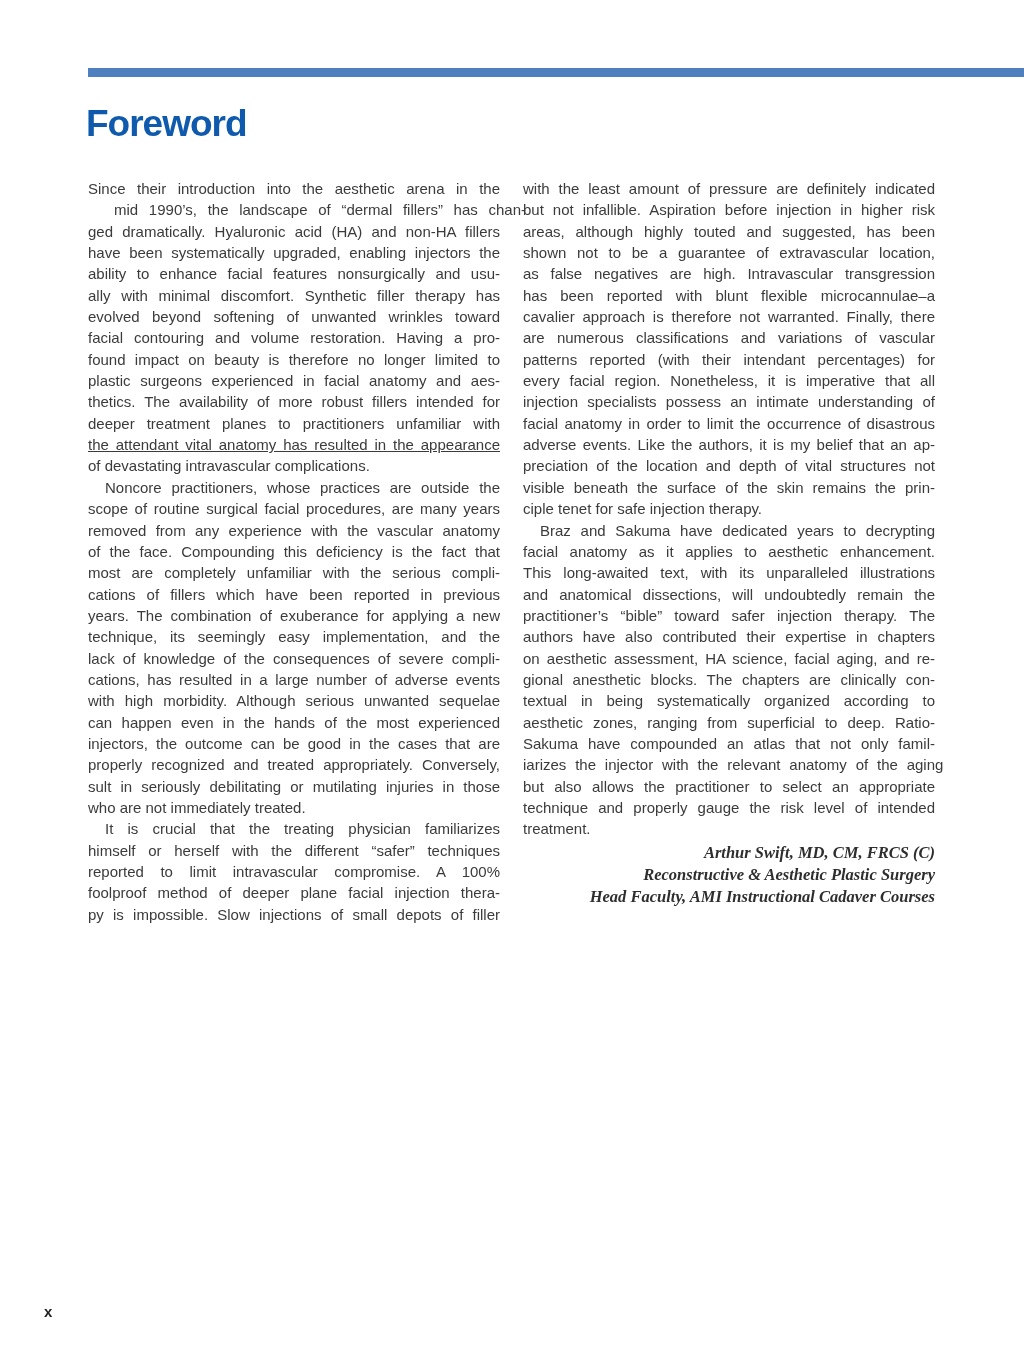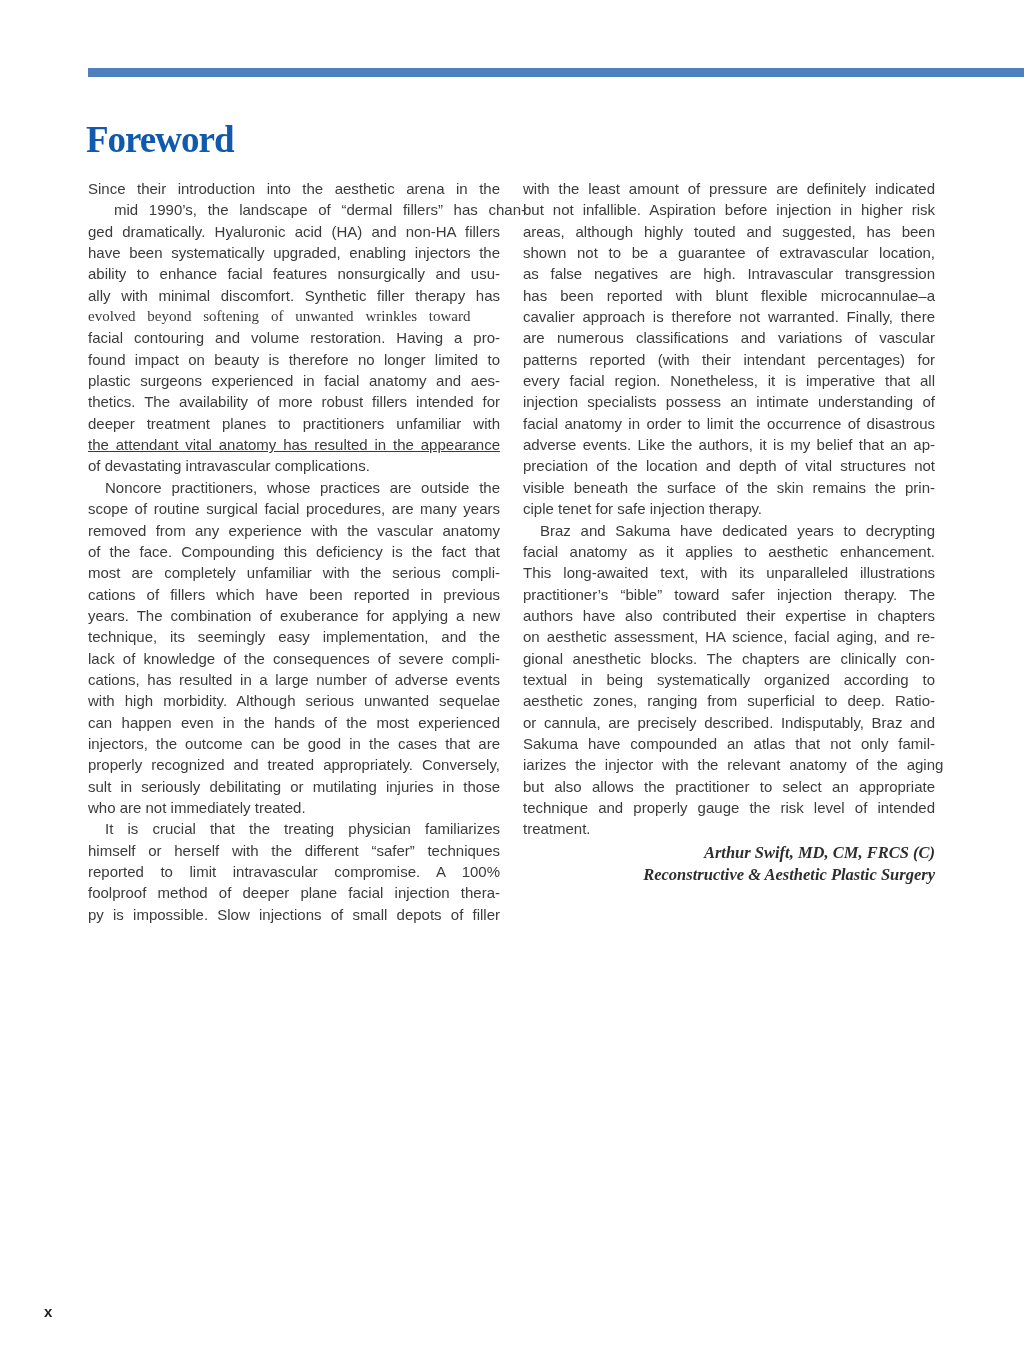--- a/index.html
+++ b/index.html
@@ -15,27 +15,26 @@
     position: absolute;
     left: 88px;
     top: 68px;
     width: 936px;
     height: 9px;
     background: #4e80bf;
   }
   .page-title {
     position: absolute;
     left: 86px;
-    top: 96px;
+    top: 80px;
     font-size: 37px;
     line-height: 37px;
     font-weight: bold;
     letter-spacing: -1px;
     color: #0f5aad;
-    font-family: Liberation Serif, serif;
   }
   .columns {
     position: absolute;
     left: 88px;
     top: 178px;
     width: 847px;
     display: flex;
     gap: 23px;
   }
   .column {
@@ -80,21 +79,21 @@
 
   <div class="columns">
     <div class="column">
         <div class="para">
           <div class="line" style="word-spacing: 7.30469px;"><span>Since their introduction into the aesthetic arena in the</span></div>
           <div class="line" style="word-spacing: 6.51172px; margin-left: 26px;"><span>mid 1990’s, the landscape of “dermal fillers” has chan-</span></div>
           <div class="line" style="word-spacing: 5.06473px;"><span>ged dramatically. Hyaluronic acid (HA) and non-HA fillers</span></div>
           <div class="line" style="word-spacing: 4.45833px;"><span>have been systematically upgraded, enabling injectors the</span></div>
           <div class="line" style="word-spacing: 6.20536px;"><span>ability to enhance facial features nonsurgically and usu-</span></div>
           <div class="line" style="word-spacing: 6.45759px;"><span>ally with minimal discomfort. Synthetic filler therapy has</span></div>
-          <div class="line" style="word-spacing: 8.07292px; font-family: Liberation Serif, serif;"><span>evolved beyond softening of unwanted wrinkles toward</span></div>
+          <div class="line" style="word-spacing: 8.07292px;"><span>evolved beyond softening of unwanted wrinkles toward</span></div>
           <div class="line" style="word-spacing: 6.80357px;"><span>facial contouring and volume restoration. Having a pro-</span></div>
           <div class="line" style="word-spacing: 5.10417px;"><span>found impact on beauty is therefore no longer limited to</span></div>
           <div class="line" style="word-spacing: 5.49107px;"><span>plastic surgeons experienced in facial anatomy and aes-</span></div>
           <div class="line" style="word-spacing: 4.74023px;"><span>thetics. The availability of more robust fillers intended for</span></div>
           <div class="line" style="word-spacing: 7.80208px;"><span>deeper treatment planes to practitioners unfamiliar with</span></div>
           <div class="line" style="word-spacing: 2.7168px; text-decoration: underline;"><span>the attendant vital anatomy has resulted in the appearance</span></div>
           <div class="line last"><span>of devastating intravascular complications.</span></div>
         </div>
         <div class="para">
           <div class="line indent" style="word-spacing: 5.52344px;"><span>Noncore practitioners, whose practices are outside the</span></div>
@@ -139,35 +138,36 @@
           <div class="line" style="word-spacing: 2.23785px;"><span>facial anatomy in order to limit the occurrence of disastrous</span></div>
           <div class="line" style="word-spacing: 2.20739px;"><span>adverse events. Like the authors, it is my belief that an ap-</span></div>
           <div class="line" style="word-spacing: 3.99306px;"><span>preciation of the location and depth of vital structures not</span></div>
           <div class="line" style="word-spacing: 4.92188px;"><span>visible beneath the surface of the skin remains the prin-</span></div>
           <div class="line last"><span>ciple tenet for safe injection therapy.</span></div>
         </div>
         <div class="para">
           <div class="line indent" style="word-spacing: 5.56473px;"><span>Braz and Sakuma have dedicated years to decrypting</span></div>
           <div class="line" style="word-spacing: 7.39732px;"><span>facial anatomy as it applies to aesthetic enhancement.</span></div>
           <div class="line" style="word-spacing: 7.80208px;"><span>This long-awaited text, with its unparalleled illustrations</span></div>
+          <div class="line" style="word-spacing: 6.96354px;"><span>and anatomical dissections, will undoubtedly remain the</span></div>
           <div class="line" style="word-spacing: 7.98698px;"><span>practitioner’s “bible” toward safer injection therapy. The</span></div>
           <div class="line" style="word-spacing: 5.61161px;"><span>authors have also contributed their expertise in chapters</span></div>
           <div class="line" style="word-spacing: 2.93164px;"><span>on aesthetic assessment, HA science, facial aging, and re-</span></div>
           <div class="line" style="word-spacing: 5.41518px;"><span>gional anesthetic blocks. The chapters are clinically con-</span></div>
           <div class="line" style="word-spacing: 9.60417px;"><span>textual in being systematically organized according to</span></div>
           <div class="line" style="word-spacing: 5.85268px;"><span>aesthetic zones, ranging from superficial to deep. Ratio-</span></div>
-          <div class="line" style="word-spacing: 3.38839px;"><span>or cannula, are precisely described. Indisputably, Braz and</span></div>
           <div class="line" style="word-spacing: 5.74219px;"><span>Sakuma have compounded an atlas that not only famil-</span></div>
           <div class="line" style="word-spacing: 4.6441px;"><span>iarizes the injector with the relevant anatomy of the aging</span></div>
           <div class="line" style="word-spacing: 6.16016px;"><span>but also allows the practitioner to select an appropriate</span></div>
           <div class="line" style="word-spacing: 5.94727px;"><span>technique and properly gauge the risk level of intended</span></div>
           <div class="line last"><span>treatment.</span></div>
         </div>
         <div class="attribution">
           <div>Arthur Swift, MD, CM, FRCS (C)</div>
           <div>Reconstructive &amp; Aesthetic Plastic Surgery</div>
+          <div>Head Faculty, AMI Instructional Cadaver Courses</div>
         </div>
       </div>
   </div>
 
   <div class="page-number">x</div>
 
 </div>
 
 </body></html>

